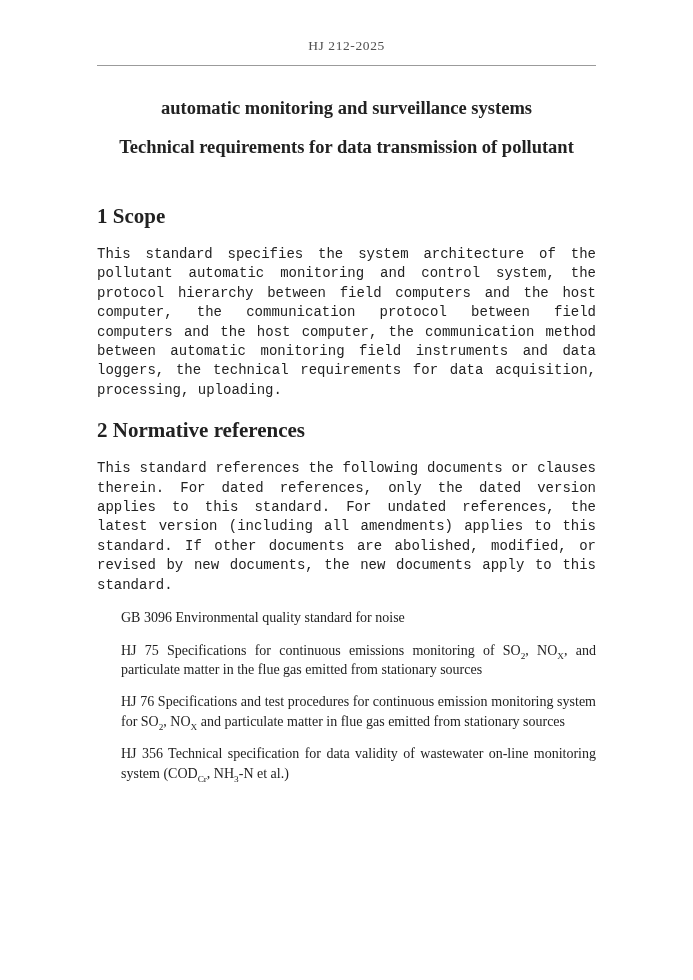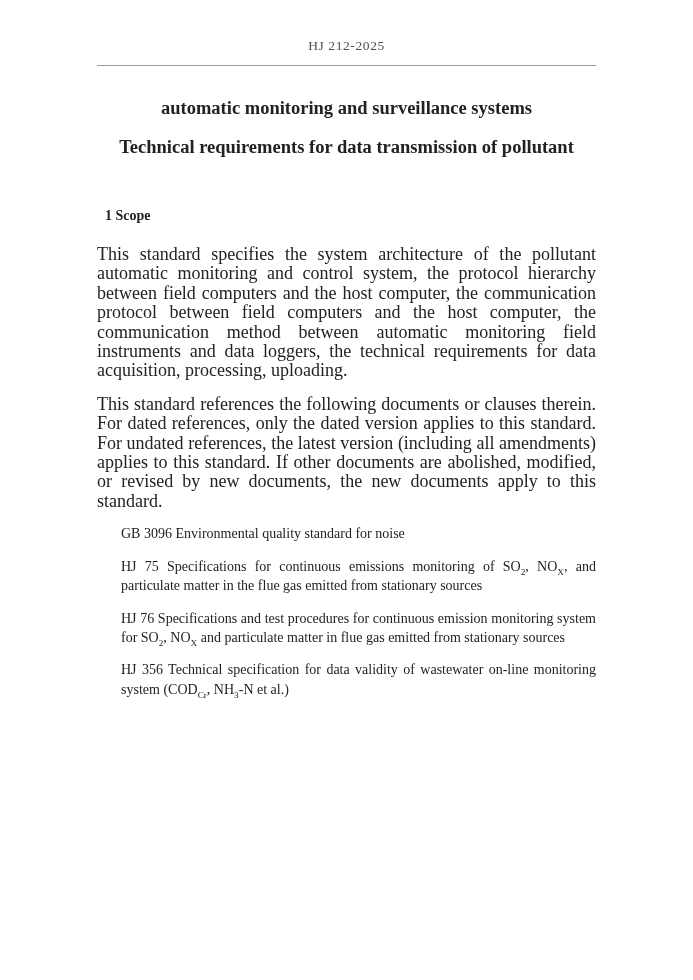--- a/index.html
+++ b/index.html
@@ -37,32 +37,33 @@
   .doc-title {
     margin: 89px 85px 0;
     text-align: center;
     font-weight: bold;
     font-size: 18.5px;
   }
   .doc-title .title-line { line-height: 39px; }
   
   .content { margin: 0 97px; }
   .section-heading {
-    margin: 8px;
-    font-size: 14px;
+    margin: 0;
+    font-size: 21px;
     font-weight: bold;
     line-height: 22px;
   }
   .heading-scope { margin-top: 38px; }
   .heading-normative { margin-top: 19px; }
   p.body-para {
     margin: 18px 0 0 0;
-    font-size: 18px;
+    font-size: 14px;
     line-height: 19.4px;
     text-align: justify;
+    font-family: Liberation Mono, monospace;
   }
   p.body-para + p.body-para { margin-top: 14px; }
   .references { margin-top: 10px; }
   p.ref-item {
     margin: 13px 0 0 24px;
     font-size: 14px;
     line-height: 19.4px;
     text-align: justify;
   }
   p.ref-item sub {
@@ -105,20 +106,21 @@
     <div class="title-line">automatic monitoring and surveillance systems</div>
     <div class="title-line">Technical requirements for data transmission of pollutant</div>
   </div>
 
   <div class="content">
 
     <h2 class="section-heading heading-scope">1 Scope</h2>
 
     <p class="body-para">This standard specifies the system architecture of the pollutant automatic monitoring and control system, the protocol hierarchy between field computers and the host computer, the communication protocol between field computers and the host computer, the communication method between automatic monitoring field instruments and data loggers, the technical requirements for data acquisition, processing, uploading.</p>
 
+    <h2 class="section-heading heading-normative">2 Normative references</h2>
 
     <p class="body-para">This standard references the following documents or clauses therein. For dated references, only the dated version applies to this standard. For undated references, the latest version (including all amendments) applies to this standard. If other documents are abolished, modified, or revised by new documents, the new documents apply to this standard.</p>
 
     <div class="references">
       <p class="ref-item"><span>GB 3096 Environmental quality standard for noise</span></p>
       <p class="ref-item"><span>HJ 75 Specifications for continuous emissions monitoring of SO</span><sub>2</sub><span>, NO</span><sub>X</sub><span>, and particulate matter in the flue gas emitted from stationary sources</span></p>
       <p class="ref-item"><span>HJ 76 Specifications and test procedures for continuous emission monitoring system for SO</span><sub>2</sub><span>, NO</span><sub>X</sub><span> and particulate matter in flue gas emitted from stationary sources</span></p>
       <p class="ref-item"><span>HJ 356 Technical specification for data validity of wastewater on-line monitoring system (COD</span><sub>Cr</sub><span>, NH</span><sub>3</sub><span>-N et al.)</span></p>
     </div>
 

